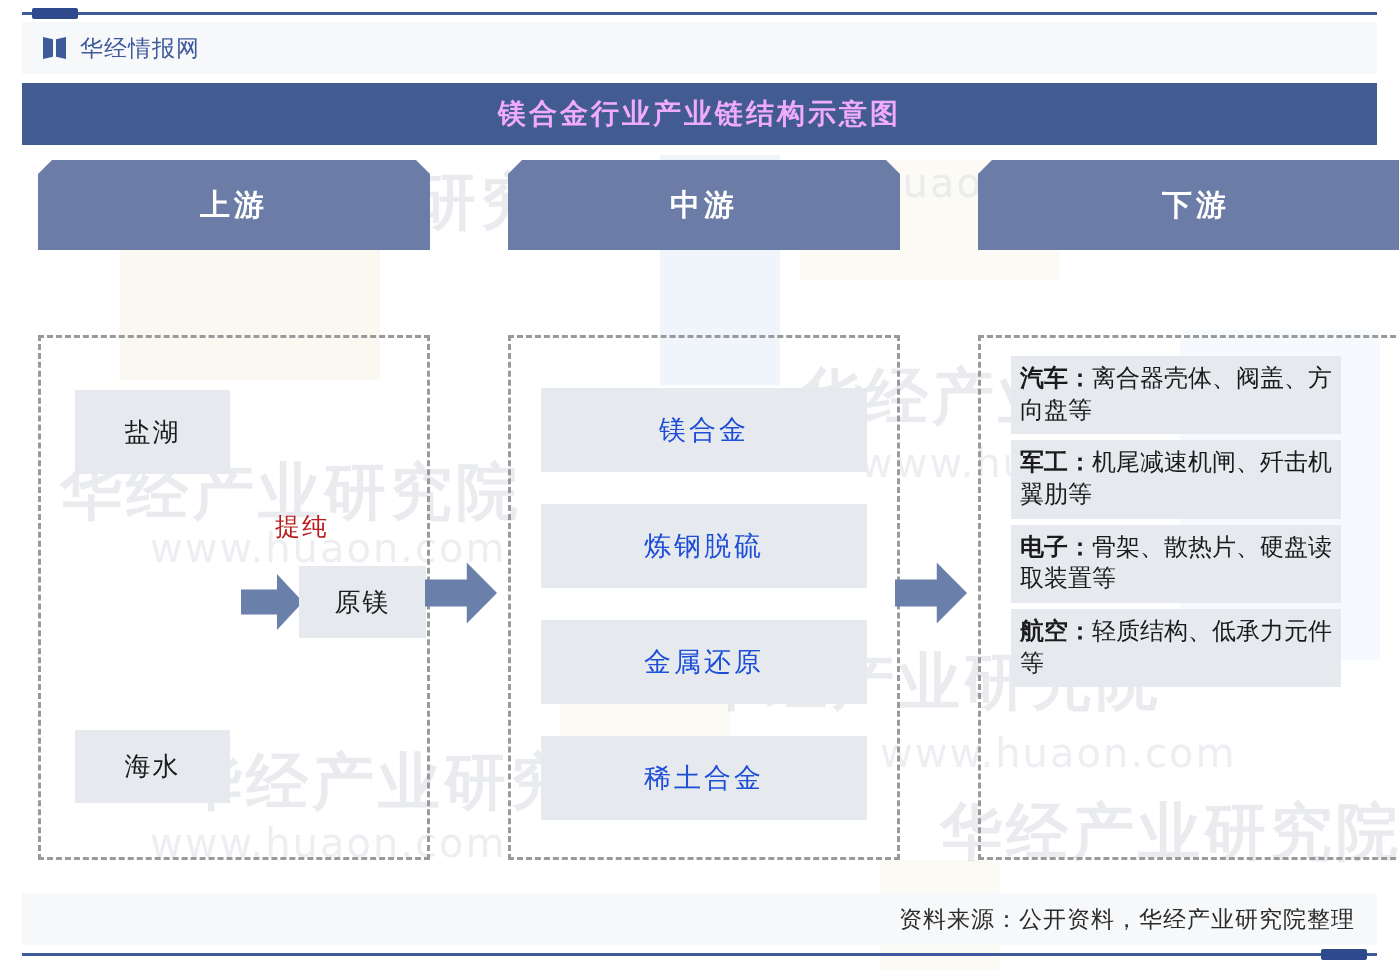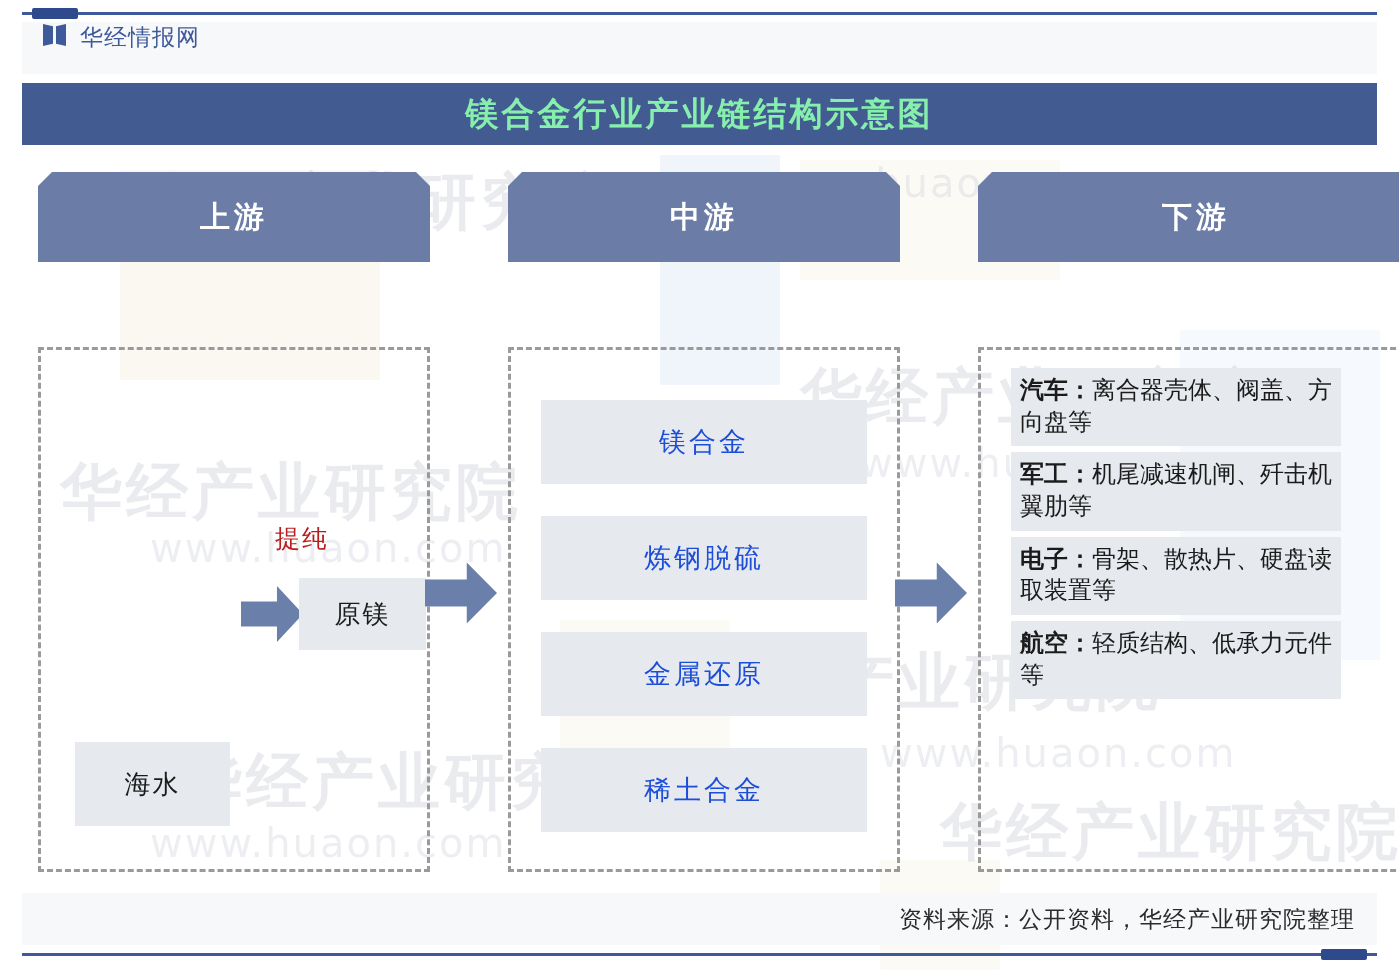--- a/index.html
+++ b/index.html
@@ -64,21 +64,21 @@
 
   
   .brandbar {
     position: absolute;
     left: 22px;
     top: 22px;
     width: 1355px;
     height: 52px;
     background: #f7f8fa;
     display: flex;
-    align-items: flex-start;
+    align-items: center;
     z-index: 2;
   }
   .brand-logo {
     margin-left: 20px;
     width: 26px;
     height: 26px;
     position: relative;
     flex: none;
   }
   .brand-logo .lf, .brand-logo .rf {
@@ -104,37 +104,37 @@
     top: 83px;
     width: 1355px;
     height: 62px;
     background: #425b91;
     display: flex;
     align-items: center;
     justify-content: center;
     z-index: 2;
   }
   .titlebar .ttl {
-    color: #86efac;
-    font-size: 33px;
+    color: #f0abfc;
+    font-size: 28px;
     font-weight: bold;
     letter-spacing: 3px;
   }
 
   
   .chain {
     position: absolute;
     left: 0;
     top: 160px;
     width: 1399px;
     height: 720px;
     z-index: 2;
   }
 
-  .col { position: absolute; top: 12px; }
+  .col { position: absolute; top: 0; }
   .col-up   { left: 38px;  width: 392px; }
   .col-mid  { left: 508px; width: 392px; }
   .col-down { left: 978px; width: 436px; }
 
   .banner {
     height: 90px;
     background: #6b7da6;
     display: flex;
     align-items: center;
     justify-content: center;
@@ -168,21 +168,21 @@
     background: #e6eaef;
     display: flex;
     align-items: center;
     justify-content: center;
     font-size: 26px;
     color: #1b1b1b;
     letter-spacing: 2px;
   }
   .ubox.salt  { left: 34px; top: 52px;  width: 155px; height: 84px; }
   .ubox.ore   { left: 34px; top: 222px; width: 155px; height: 84px; }
-  .ubox.sea   { left: 34px; top: 392px; width: 155px; height: 84px; }
+  .ubox.sea   { left: 34px; top: 392px; width: 155px; height: 73px; }
   .ubox.mg    { left: 258px; top: 228px; width: 127px; height: 72px; }
 
   .purify-label {
     position: absolute;
     left: 196px;
     top: 172px;
     width: 130px;
     text-align: center;
     font-size: 25px;
     color: #b91c1c;
@@ -315,20 +315,21 @@
 </div>
 
 <div class="chain">
 
   <div class="col col-up">
     <div class="banner">
       <div class="btxt">上游</div>
     </div>
     <div class="panel">
       <div class="panel-inner">
+        <div class="ubox salt">盐湖</div>
         <div class="ubox sea">海水</div>
         <div class="purify-label">提纯</div>
         <div class="inner-arrow barrow"></div>
         <div class="ubox mg">原镁</div>
       </div>
     </div>
   </div>
 
   <div class="gap-arrow a1 barrow"></div>
 

